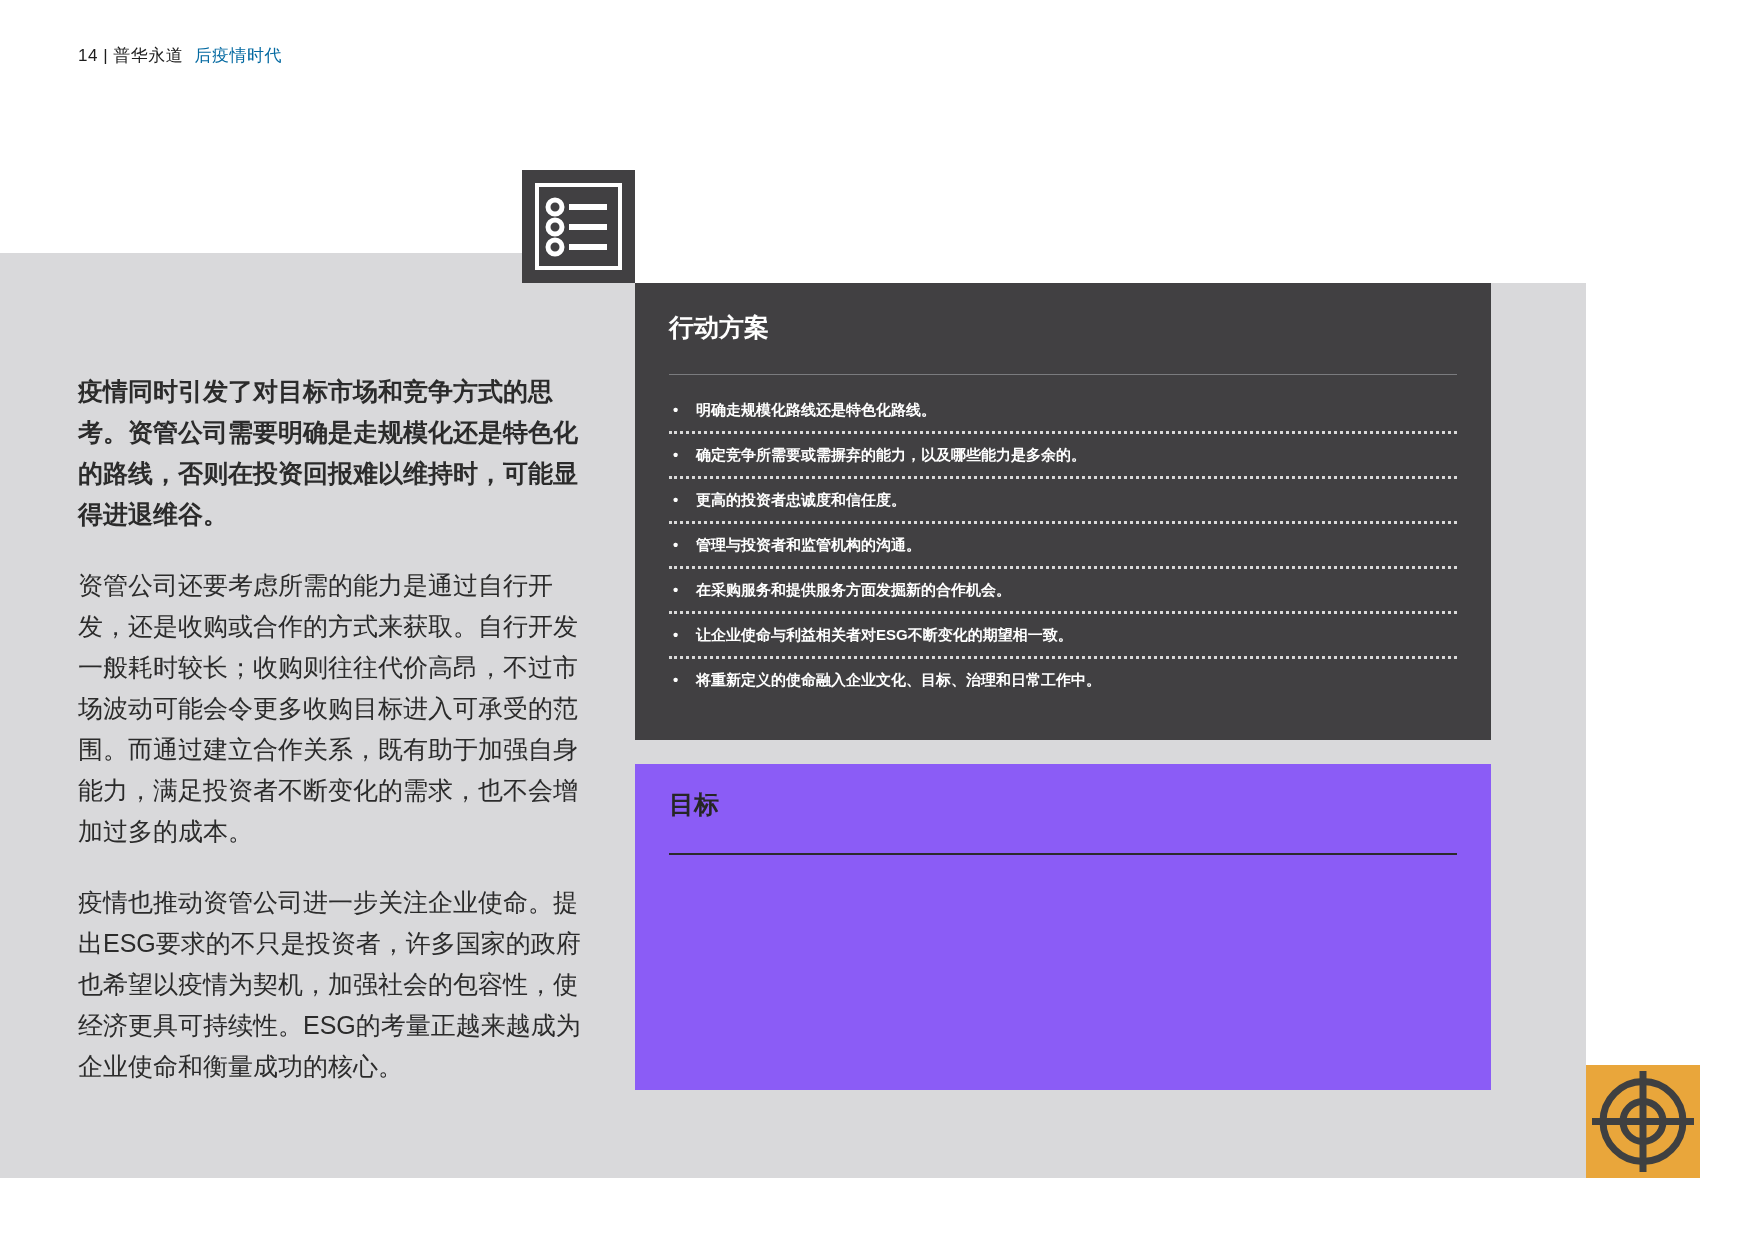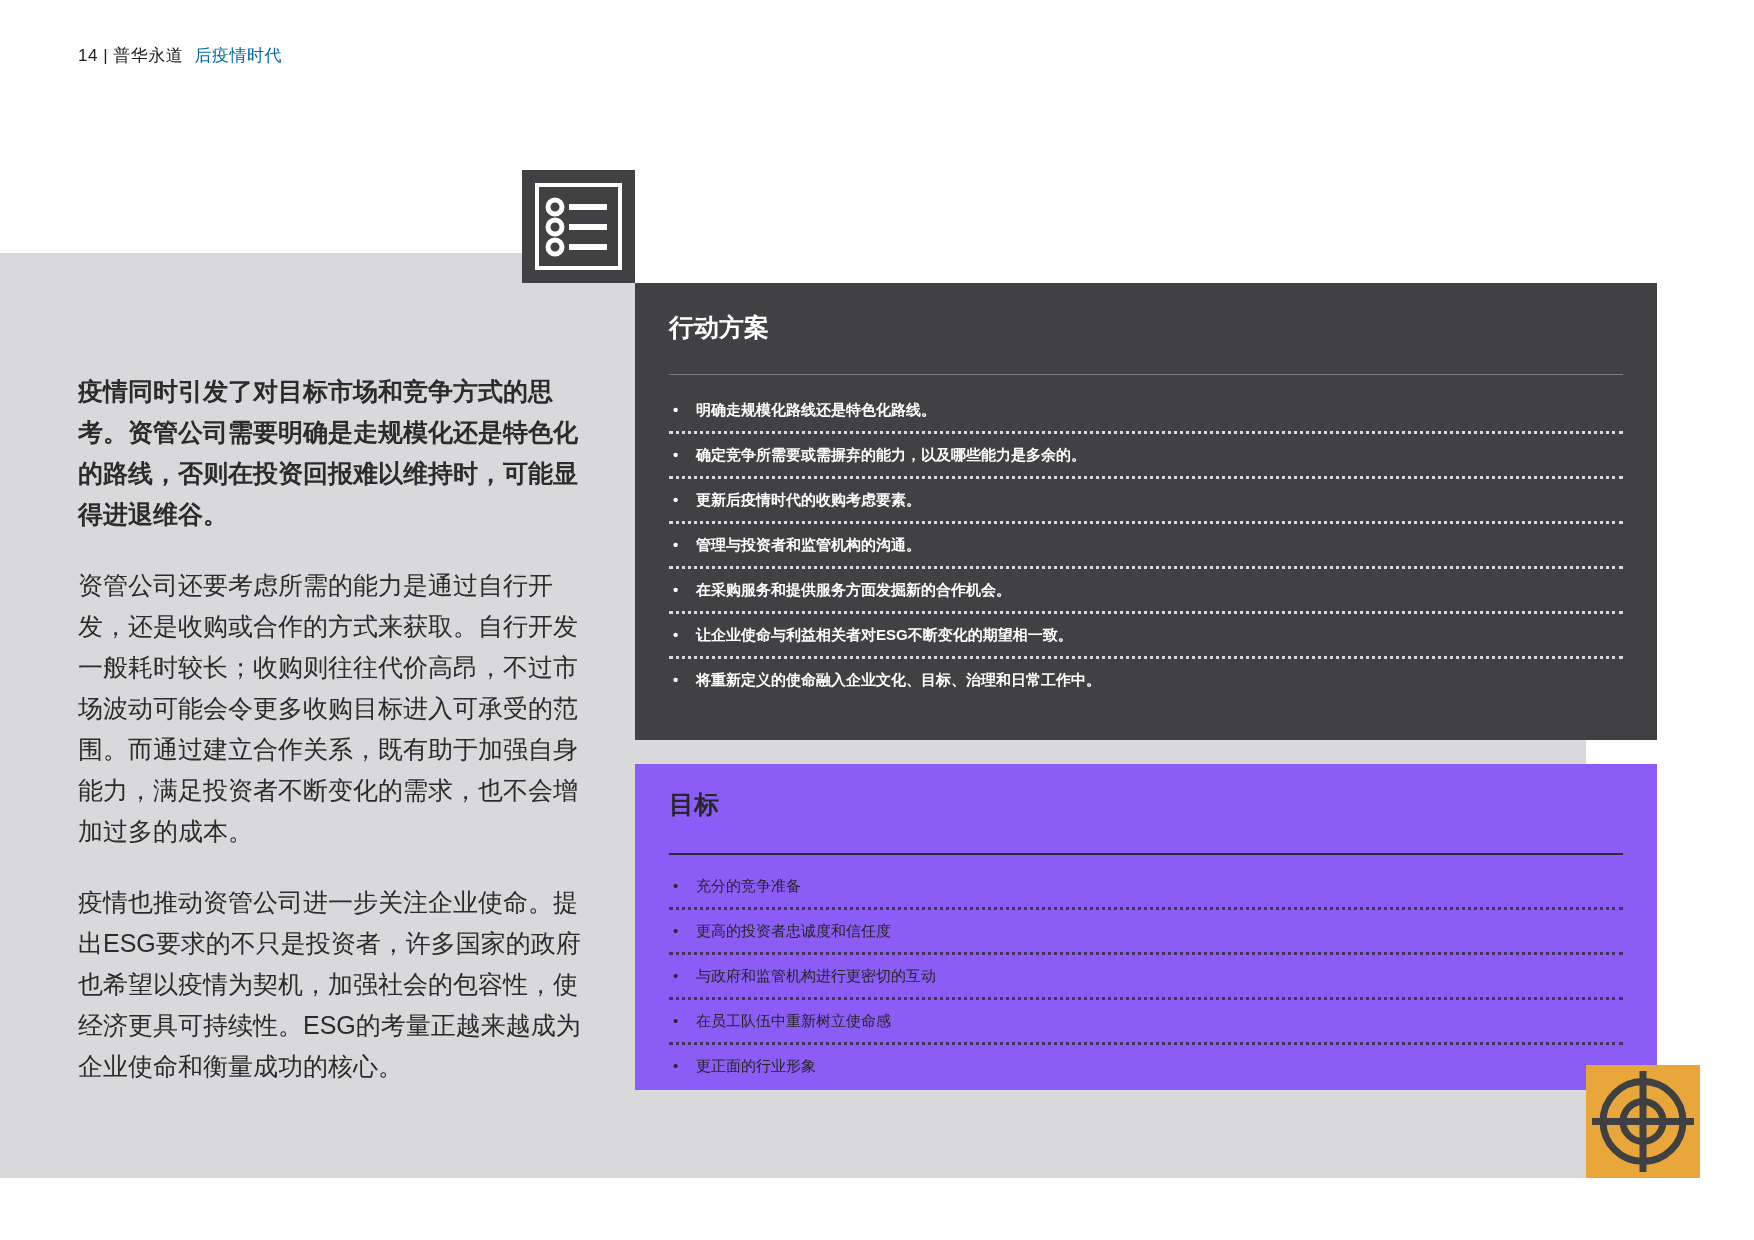--- a/index.html
+++ b/index.html
@@ -23,21 +23,21 @@
   
   .checklist-box{position:absolute;left:522px;top:170px;width:113px;height:113px;background:#414042;}
   .checklist-box svg{display:block;width:113px;height:113px;}
 
   
   .intro{position:absolute;left:78px;top:328px;width:524px;font-size:25px;line-height:41px;color:#2b2b2b;margin-top:43px;}
   .intro p{margin:0 0 30px 0;}
   .intro .lead{font-weight:bold;}
 
   
-  .panel{position:absolute;left:635px;width:1022px;box-sizing:border-box;overflow:hidden;padding:26px 34px 0 34px;}
+  .panel{position:absolute;left:635px;width:856px;box-sizing:border-box;overflow:hidden;padding:26px 34px 0 34px;}
   .panel-title{font-size:25px;font-weight:bold;margin:2px 0 0 0;}
   .panel ul{list-style:none;margin:0;padding:0;}
   .panel li{position:relative;padding:8px 0 8px 27px;font-size:15px;line-height:26px;}
   .panel li::before{content:"\2022";position:absolute;left:4px;top:8px;}
 
   
   .dark-panel{top:283px;height:457px;background:#414042;color:#ffffff;}
   .dark-panel .rule{border:none;border-top:1px solid #7A7B7E;margin:30px 0 14px 0;}
   .dark-panel li{font-weight:bold;border-bottom:3px dotted rgba(255,255,255,.8);}
   .dark-panel li:last-child{border-bottom:none;}
@@ -82,38 +82,31 @@
     <p>资管公司还要考虑所需的能力是通过自行开发，还是收购或合作的方式来获取。自行开发一般耗时较长；收购则往往代价高昂，不过市场波动可能会令更多收购目标进入可承受的范围。而通过建立合作关系，既有助于加强自身能力，满足投资者不断变化的需求，也不会增加过多的成本。</p>
     <p>疫情也推动资管公司进一步关注企业使命。提出ESG要求的不只是投资者，许多国家的政府也希望以疫情为契机，加强社会的包容性，使经济更具可持续性。ESG的考量正越来越成为企业使命和衡量成功的核心。</p>
   </div>
 
   <div class="panel dark-panel">
     <h2 class="panel-title">行动方案</h2>
     <hr class="rule">
     <ul>
       <li><span>明确走规模化路线还是特色化路线。</span></li>
       <li><span>确定竞争所需要或需摒弃的能力，以及哪些能力是多余的。</span></li>
-      <li><span>更新后疫情时代的收购考虑要素。</span></li>
+      <li><span>更高的投资者忠诚度和信任度。</span></li>
       <li><span>管理与投资者和监管机构的沟通。</span></li>
       <li><span>在采购服务和提供服务方面发掘新的合作机会。</span></li>
       <li><span>让企业使命与利益相关者对ESG不断变化的期望相一致。</span></li>
       <li><span>将重新定义的使命融入企业文化、目标、治理和日常工作中。</span></li>
     </ul>
   </div>
 
   <div class="panel yellow-panel">
     <h2 class="panel-title">目标</h2>
     <hr class="rule">
-    <ul>
-      <li><span>充分的竞争准备</span></li>
-      <li><span>更高的投资者忠诚度和信任度</span></li>
-      <li><span>与政府和监管机构进行更密切的互动</span></li>
-      <li><span>在员工队伍中重新树立使命感</span></li>
-      <li><span>更正面的行业形象</span></li>
-    </ul>
   </div>
 
   <div class="target-box">
     <svg viewBox="0 0 114 113">
       <circle cx="57" cy="56.5" r="40" fill="none" stroke="#3F4041" stroke-width="7"></circle>
       <circle cx="57" cy="56.5" r="20" fill="none" stroke="#3F4041" stroke-width="7"></circle>
       <line x1="57" y1="6" x2="57" y2="107" stroke="#3F4041" stroke-width="7"></line>
       <line x1="6" y1="56.5" x2="108" y2="56.5" stroke="#3F4041" stroke-width="7"></line>
     </svg>
   </div>

